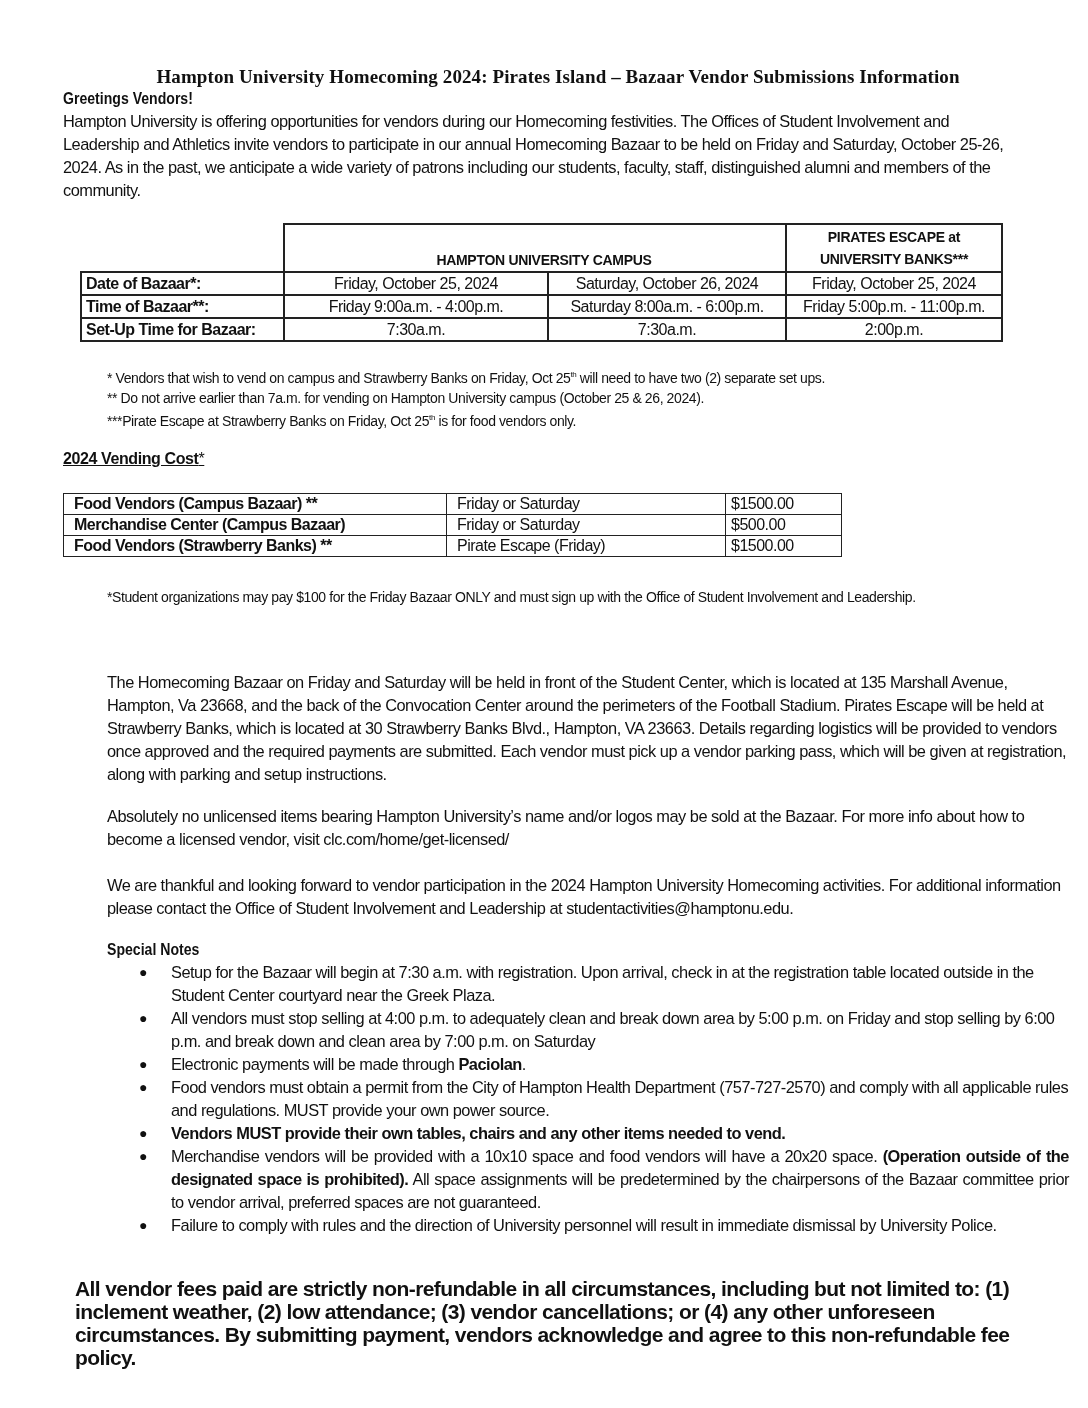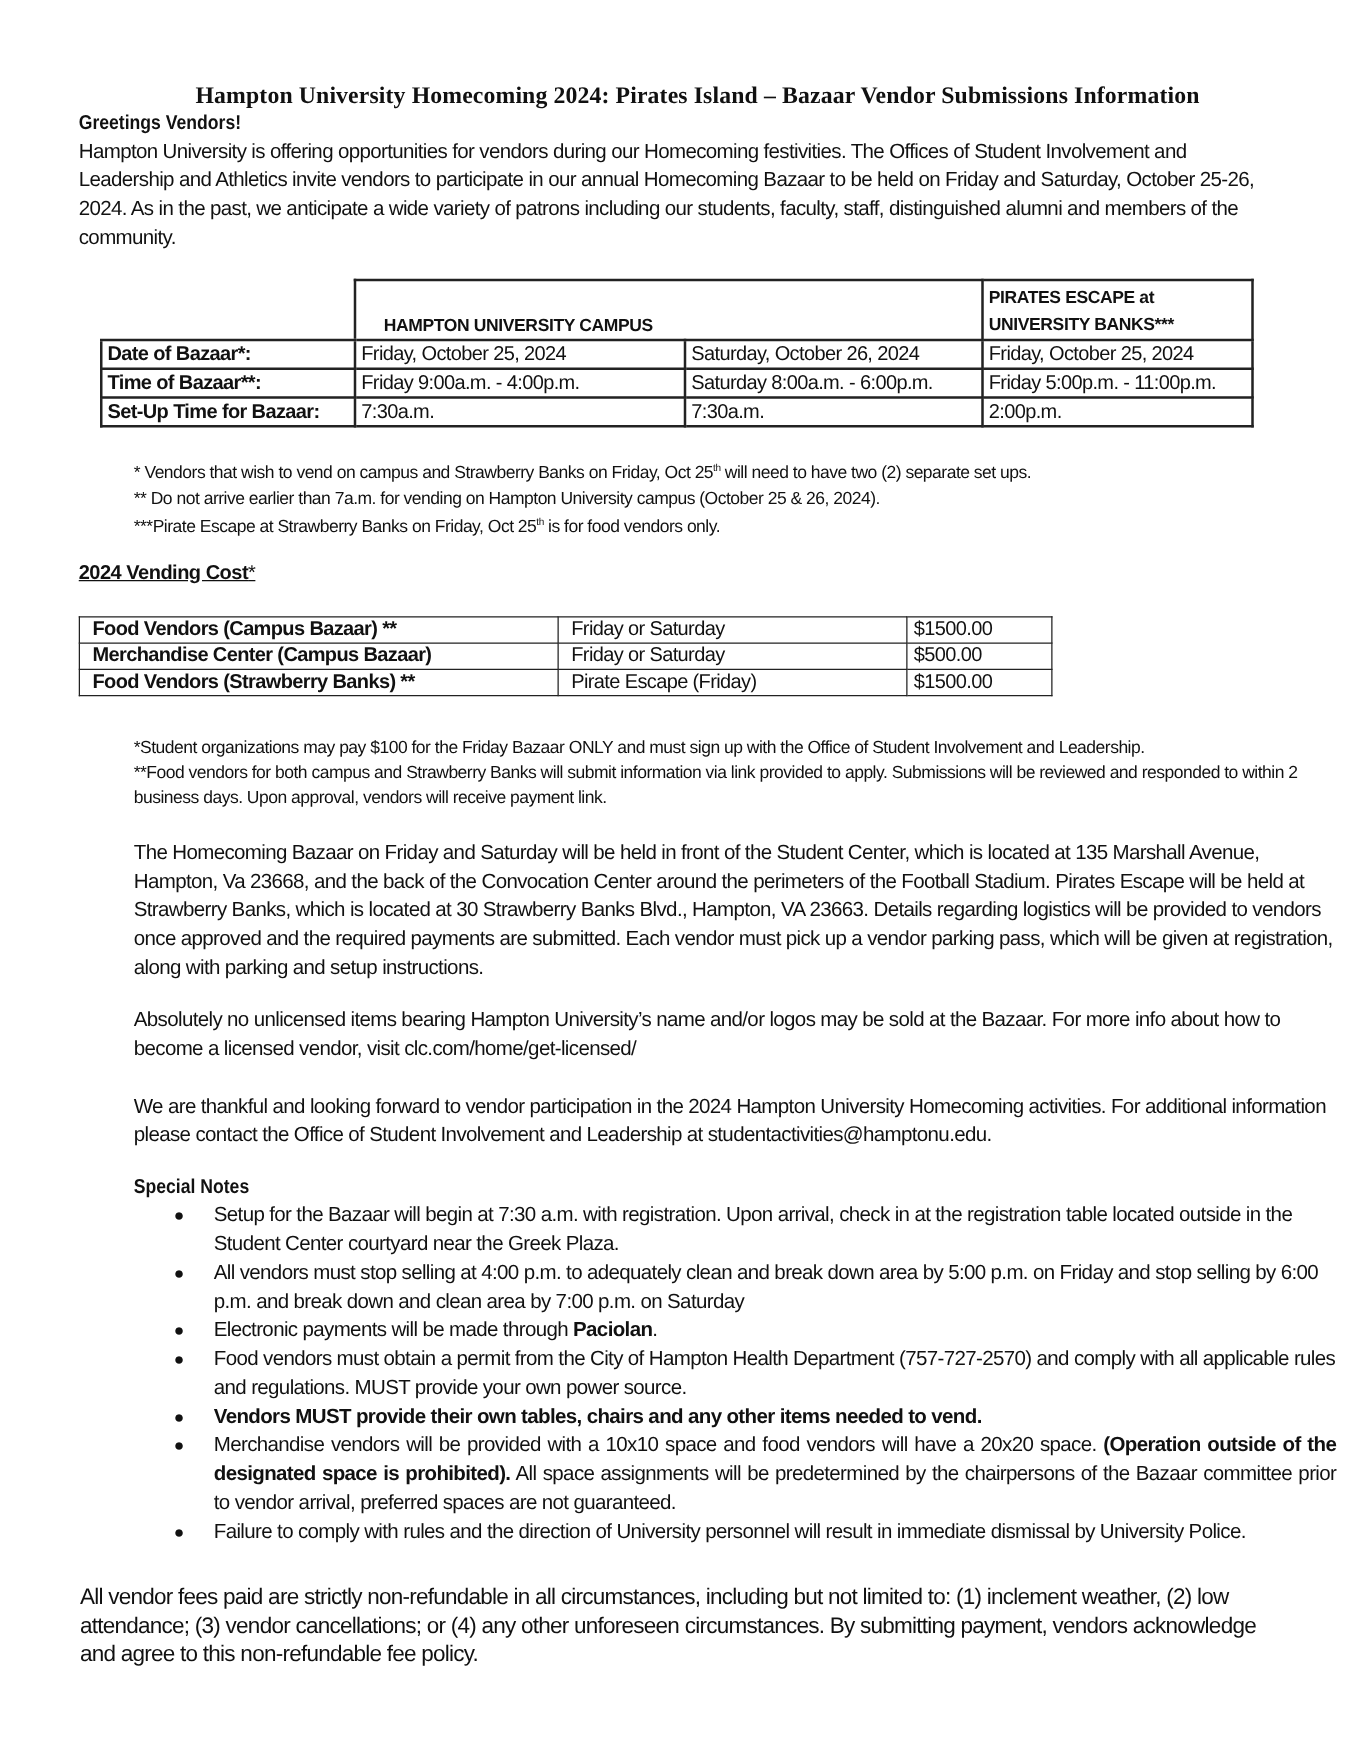--- a/index.html
+++ b/index.html
@@ -12,41 +12,41 @@
     font-family: "Liberation Serif", serif; font-weight: bold; font-size: 19px;
     text-align: center; margin: 0; padding-left: 28px; letter-spacing: 0.1px; line-height: 22px;
   }
   .greet { font-weight: bold; font-size: 16px; line-height: 22px; margin: 0; transform: scaleX(0.88); transform-origin: left; }
   .para {
     font-size: 16.4px; line-height: 23px; margin: 0; letter-spacing: -0.5px;
   }
   table.sched {
     position: absolute; left: 17px; top: 157px; border-collapse: collapse; font-size: 16px;
   }
-  table.sched td { border: 2px solid #222; height: 21px; padding: 0 4px; text-align: left; letter-spacing: -0.5px; white-space: nowrap; }
+  table.sched td { border: 2px solid #222; height: 21px; padding: 0 4px; text-align: center; letter-spacing: -0.5px; white-space: nowrap; }
   table.sched td.blank { border: none; border-bottom: 2px solid #222; }
   table.sched td.rowlabel { text-align: left; font-weight: bold; width: 193px; }
   table.sched td.hdr { font-weight: bold; font-size: 14px; vertical-align: bottom; padding-bottom: 3px; letter-spacing: -0.3px; }
   table.sched td.hdr2 { font-weight: bold; font-size: 14px; line-height: 22px; letter-spacing: -0.3px; }
   .fn { font-size: 14px; line-height: 20px; margin: 0; letter-spacing: -0.4px; }
   .fn sup { font-size: 8px; }
   .h-cost { position: absolute; top: 384px; left: 0; font-weight: bold; font-size: 16px; text-decoration: underline; letter-spacing: -0.4px; }
   .h-cost-star { text-decoration: none; font-weight: normal; }
   table.cost { position: absolute; left: 0; top: 427px; border-collapse: collapse; font-size: 16px; }
   table.cost td { border: 1.5px solid #222; height: 20px; padding: 0 10px; letter-spacing: -0.5px; white-space: nowrap; }
   table.cost td.c1 { font-weight: bold; width: 362px; }
   table.cost td.c2 { width: 258px; padding-left: 10px; }
   table.cost td.c3 { width: 100px; padding-left: 5px; }
   .abs { position: absolute; left: 0; width: 962px; margin-left: 44px; }
   ul.notes { margin: 0; padding-left: 64px; list-style: none; }
   ul.notes li { position: relative; font-size: 16.4px; line-height: 23px; letter-spacing: -0.5px; }
   ul.notes li .bullet { position: absolute; left: -32px; top: 0; font-size: 14px; }
   .justify { text-align: justify; }
   b { font-weight: bold; }
-  .final { font-weight: normal; font-size: 18px; line-height: 23px; letter-spacing: -0.6px; margin: 1px; }
+  .final { font-weight: bold; font-size: 21px; line-height: 23px; letter-spacing: -0.6px; margin: 12px; }
 </style>
 </head>
 <body>
 
 <div class="page">
 
   <h1 class="title">Hampton University Homecoming 2024: Pirates Island – Bazaar Vendor Submissions Information</h1>
   <p class="greet">Greetings Vendors!</p>
   <p class="para">Hampton University is offering opportunities for vendors during our Homecoming festivities.  The Offices of Student Involvement and Leadership and Athletics invite vendors to participate in our annual Homecoming Bazaar to be held on Friday and Saturday, October 25-26, 2024. As in the past, we anticipate a wide variety of patrons including our students, faculty, staff, distinguished alumni and members of the community.</p>
 
@@ -104,21 +104,20 @@
     <tr>
       <td class="c1">Food Vendors (Strawberry Banks) **</td>
       <td class="c2">Pirate Escape (Friday)</td>
       <td class="c3">$1500.00</td>
     </tr>
   </tbody>
     </table>
 
   <div class="abs" style="top:521px;">
     <p class="fn">*Student organizations may pay $100 for the Friday Bazaar ONLY and must sign up with the Office of Student Involvement and Leadership.</p>
-    <p class="fn">**Food vendors for both campus and Strawberry Banks will submit information via link provided to apply. Submissions will be reviewed and responded to within 2 business days. Upon approval, vendors will receive payment link.</p>
   </div>
 
   <p class="para abs" style="top:605px;">The Homecoming Bazaar on Friday and Saturday will be held in front of the Student Center, which is located at 135 Marshall Avenue, Hampton, Va 23668, and the back of the Convocation Center around the perimeters of the Football Stadium. Pirates Escape  will be held at Strawberry Banks, which is located at 30 Strawberry Banks Blvd., Hampton, VA 23663. Details regarding logistics will be provided to vendors once approved and the required payments are submitted. Each vendor must pick up a vendor parking pass, which will be given at registration, along with parking and setup instructions.</p>
   <p class="para abs" style="top:739px;">Absolutely no unlicensed items bearing Hampton University’s name and/or logos may be sold at the Bazaar. For more info about how to become a licensed vendor, visit clc.com/home/get-licensed/</p>
   <p class="para abs" style="top:808px;">We are thankful and looking forward to vendor participation in the 2024 Hampton University Homecoming activities. For additional information please contact the Office of Student Involvement and Leadership at studentactivities@hamptonu.edu.</p>
 
   <div class="abs" style="top:873px;">
     <p class="greet">Special Notes</p>
     <ul class="notes">
       <li><span class="bullet">●</span><span>Setup for the Bazaar will begin at 7:30 a.m. with registration.  Upon arrival, check in at the registration table located outside in the Student Center courtyard near the Greek Plaza.</span></li>

